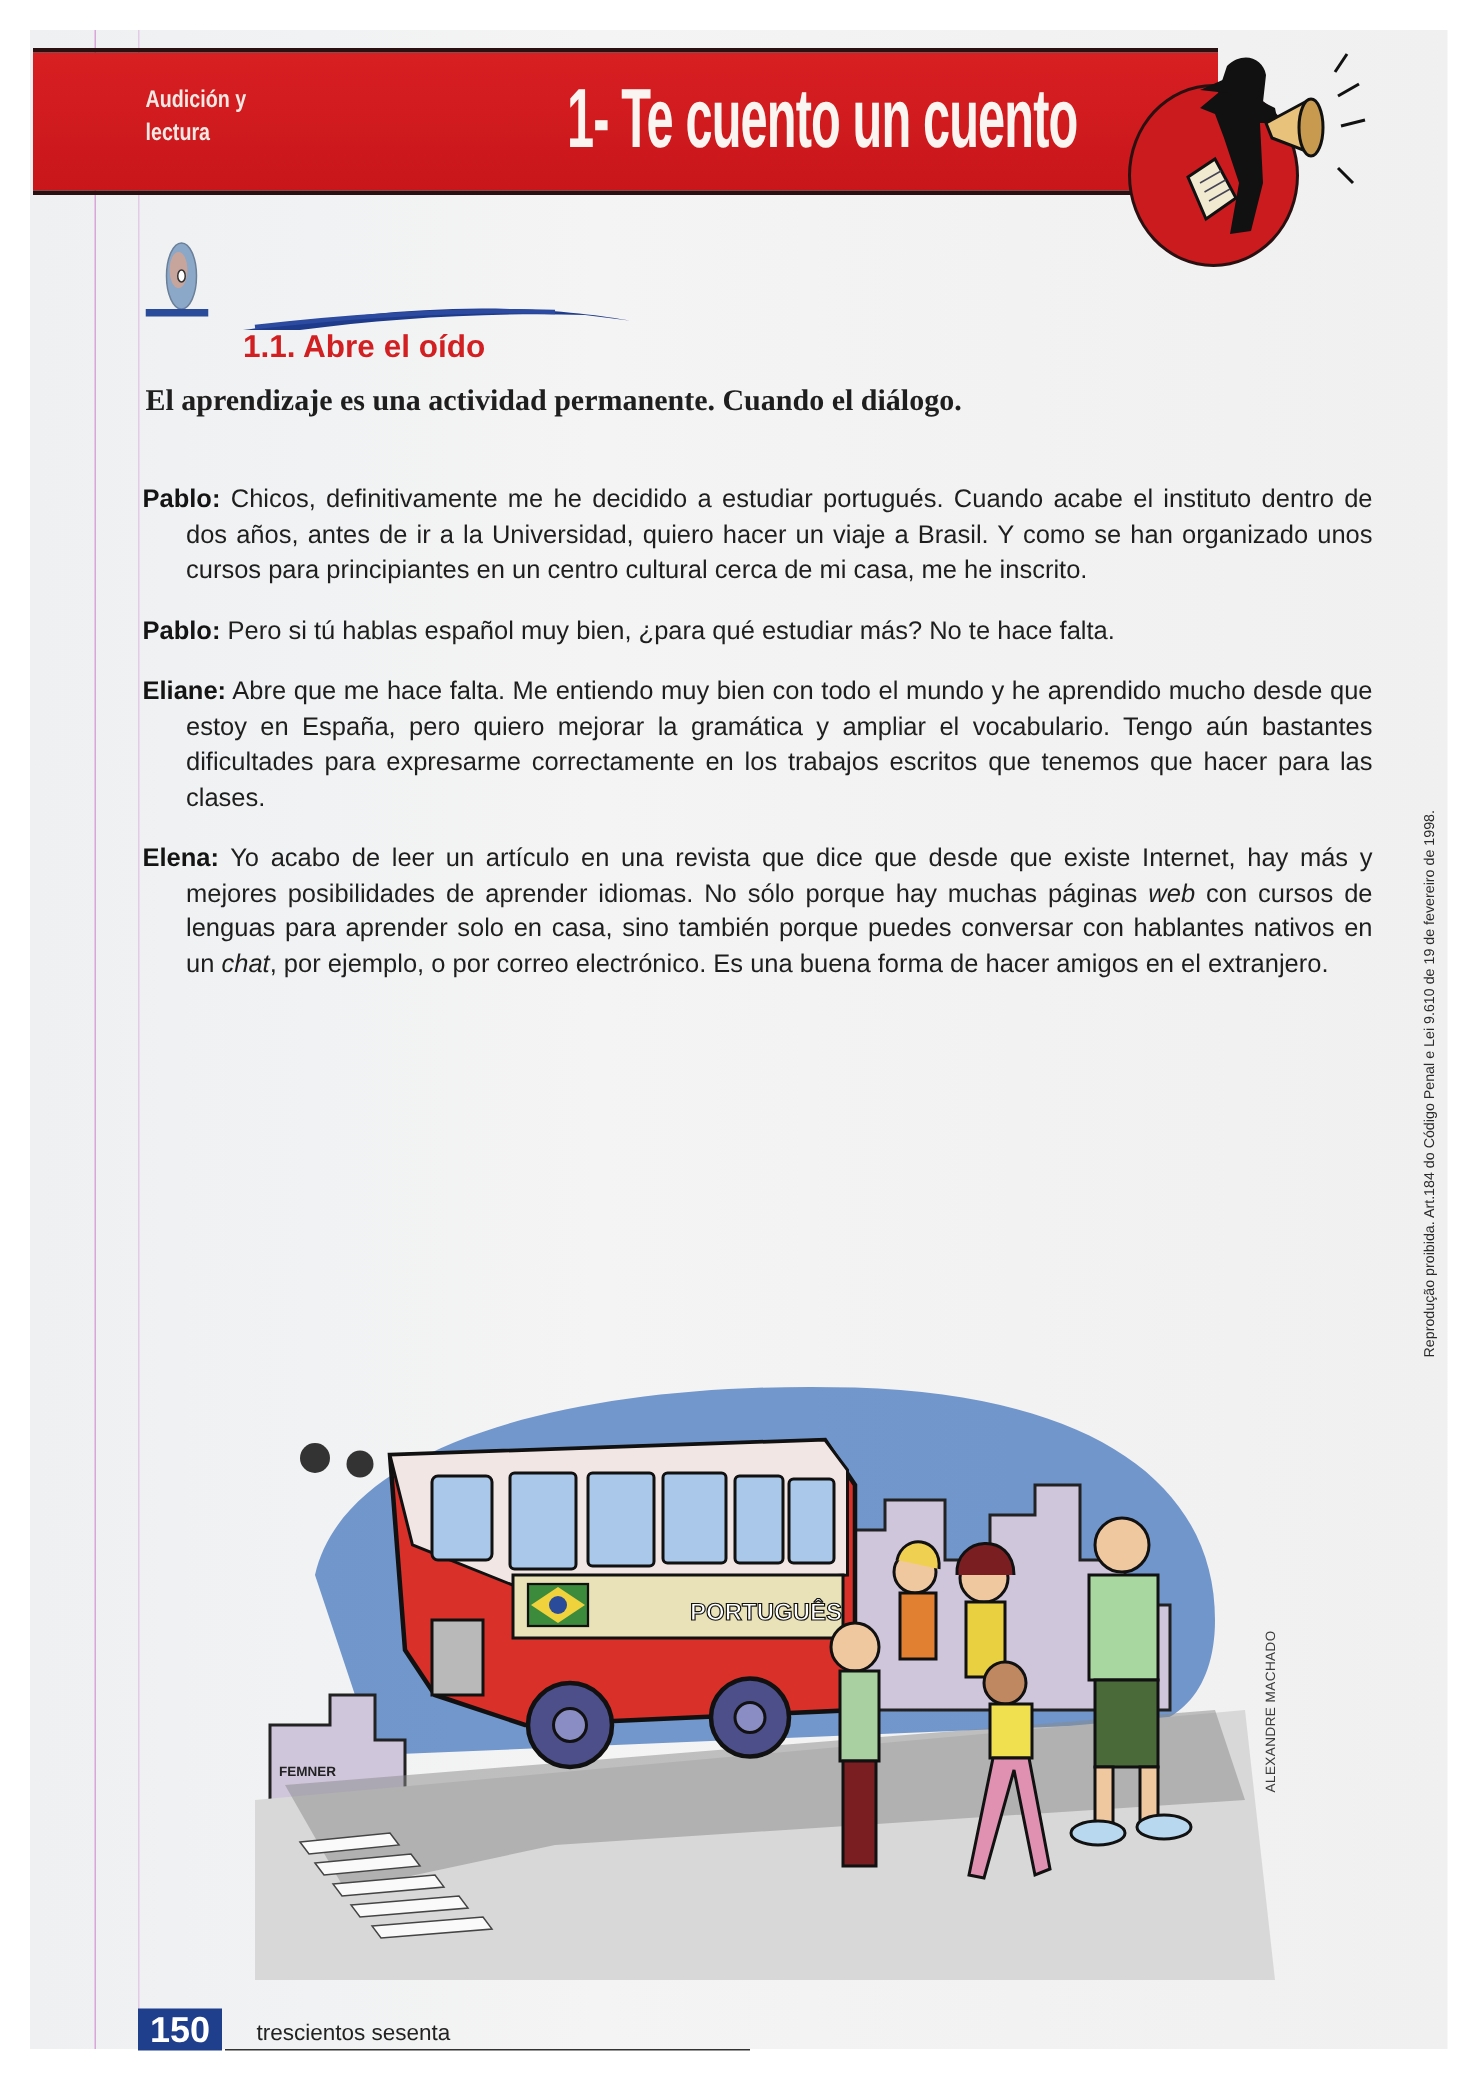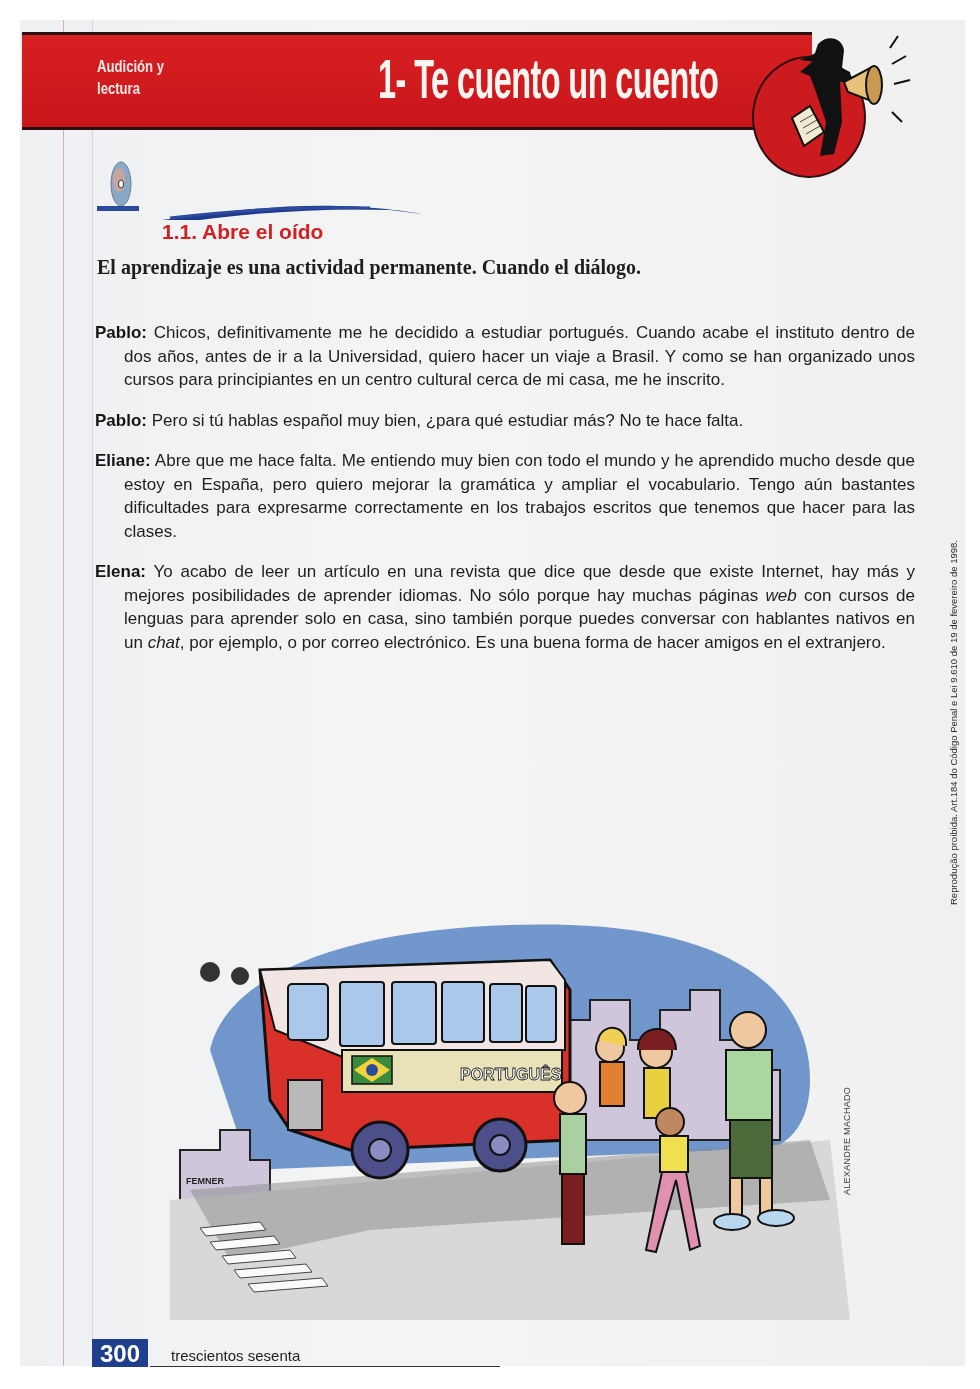--- a/index.html
+++ b/index.html
@@ -204,15 +204,15 @@
     <rect x="560" y="278" width="12" height="40" fill="#f0c8a0"></rect>
     <rect x="590" y="278" width="12" height="40" fill="#f0c8a0"></rect>
     <ellipse cx="562" cy="322" rx="18" ry="8" fill="#b8d8f0"></ellipse>
     <ellipse cx="606" cy="318" rx="18" ry="8" fill="#b8d8f0"></ellipse>
   </g>
 </svg>
 
 <div class="artist-credit">ALEXANDRE MACHADO</div>
 <div class="signature">FEMNER</div>
 
-<div class="page-number-box">300</div>
+<div class="page-number-box">150</div>
 <div class="page-word">trescientos sesenta</div>
 <div class="footer-rule"></div>
 
 </body></html>

